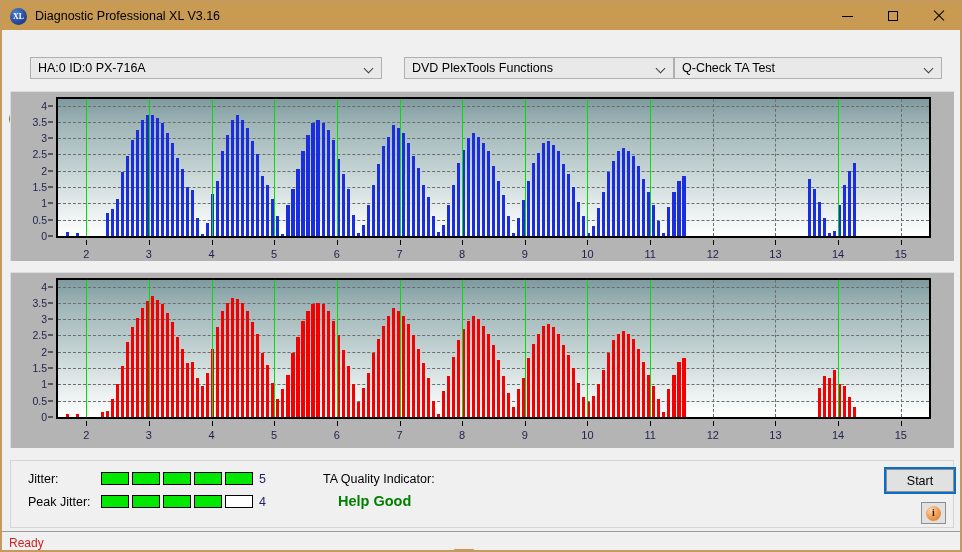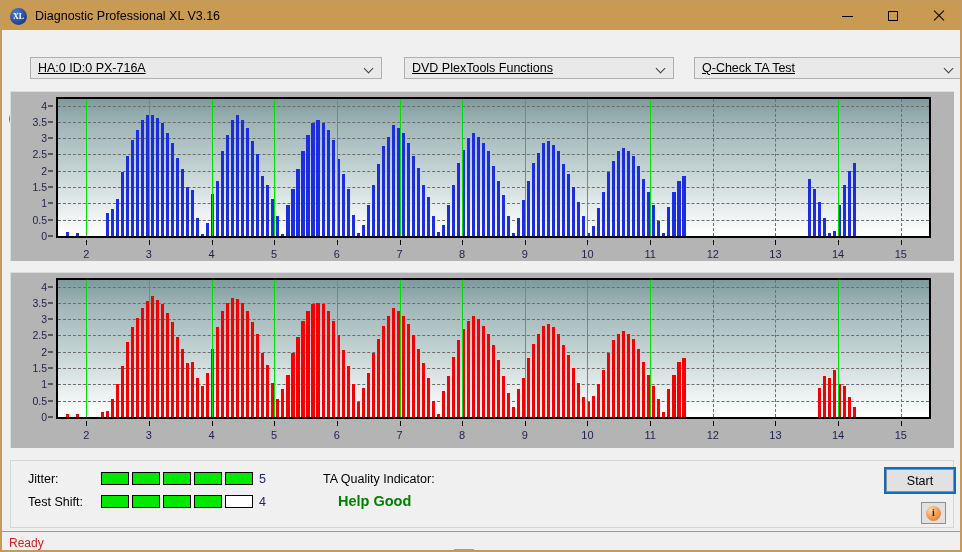--- a/index.html
+++ b/index.html
@@ -73,21 +73,21 @@
     background: #f0f0f0;
   }
   .combo {
     position: absolute; top: 3px; height: 22px;
     background: #e9e9e9;
     border: 1px solid #b0b0b0;
     display: flex; align-items: center;
   }
   .combo .cv {
     font-size: 12.5px; color: #000;
-    padding-left: 7px; white-space: nowrap; overflow: hidden; text-decoration: underline;
+    padding-left: 7px; white-space: nowrap; overflow: hidden;
   }
   .combo .arrow {
     margin-left: auto; margin-right: 7px;
     width: 9px; height: 9px; position: relative; flex: 0 0 auto;
   }
   .combo .arrow::before {
     content: ""; position: absolute; left: 0; top: 1px;
     width: 6px; height: 6px;
     border-right: 1.4px solid #404040;
     border-bottom: 1.4px solid #404040;
@@ -98,21 +98,21 @@
     width: 18px; height: 18px; border-radius: 50%;
     background: radial-gradient(circle at 40% 35%, #f7e463 0%, #c8a41a 45%, #7e8e4a 75%, #4d7a35 100%);
     border: 1px solid #6e6a2b;
   }
   #drive-icon::after {
     content:""; position:absolute; left:6px; top:6px; width:5px; height:5px;
     border-radius:50%; background:#efefef; border:1px solid #8a8a5a;
   }
   #combo-drive { left: 28px; width: 352px; }
   #combo-func  { left: 402px; width: 270px; }
-  #combo-test  { left: 692px; width: 268px; justify-content: center; }
+  #combo-test  { left: 672px; width: 268px; justify-content: center; }
 
   
   .chart-panel {
     position: absolute;
     background: #b4b4b4;
     border-top: 1px solid #dcdcdc;
     border-left: 1px solid #dcdcdc;
   }
   #panel-top    { left: 8px; top: 89px;  width: 944px; height: 170px; }
   #panel-bottom { left: 8px; top: 270px; width: 944px; height: 176px; }
@@ -701,21 +701,21 @@
     <div class="blabel" id="lbl-jitter">Jitter:</div>
     <div class="meter" id="meter-jitter">
         <div class="seg on"></div>
         <div class="seg on"></div>
         <div class="seg on"></div>
         <div class="seg on"></div>
         <div class="seg on"></div>
       </div>
     <div class="meter-val" id="val-jitter">5</div>
 
-    <div class="blabel" id="lbl-peak">Test Shift:</div>
+    <div class="blabel" id="lbl-peak">Peak Jitter:</div>
     <div class="meter" id="meter-peak">
         <div class="seg on"></div>
         <div class="seg on"></div>
         <div class="seg on"></div>
         <div class="seg on"></div>
         <div class="seg"></div>
       </div>
     <div class="meter-val" id="val-peak">4</div>
 
     <div class="blabel" id="lbl-taq">TA Quality Indicator:</div>

